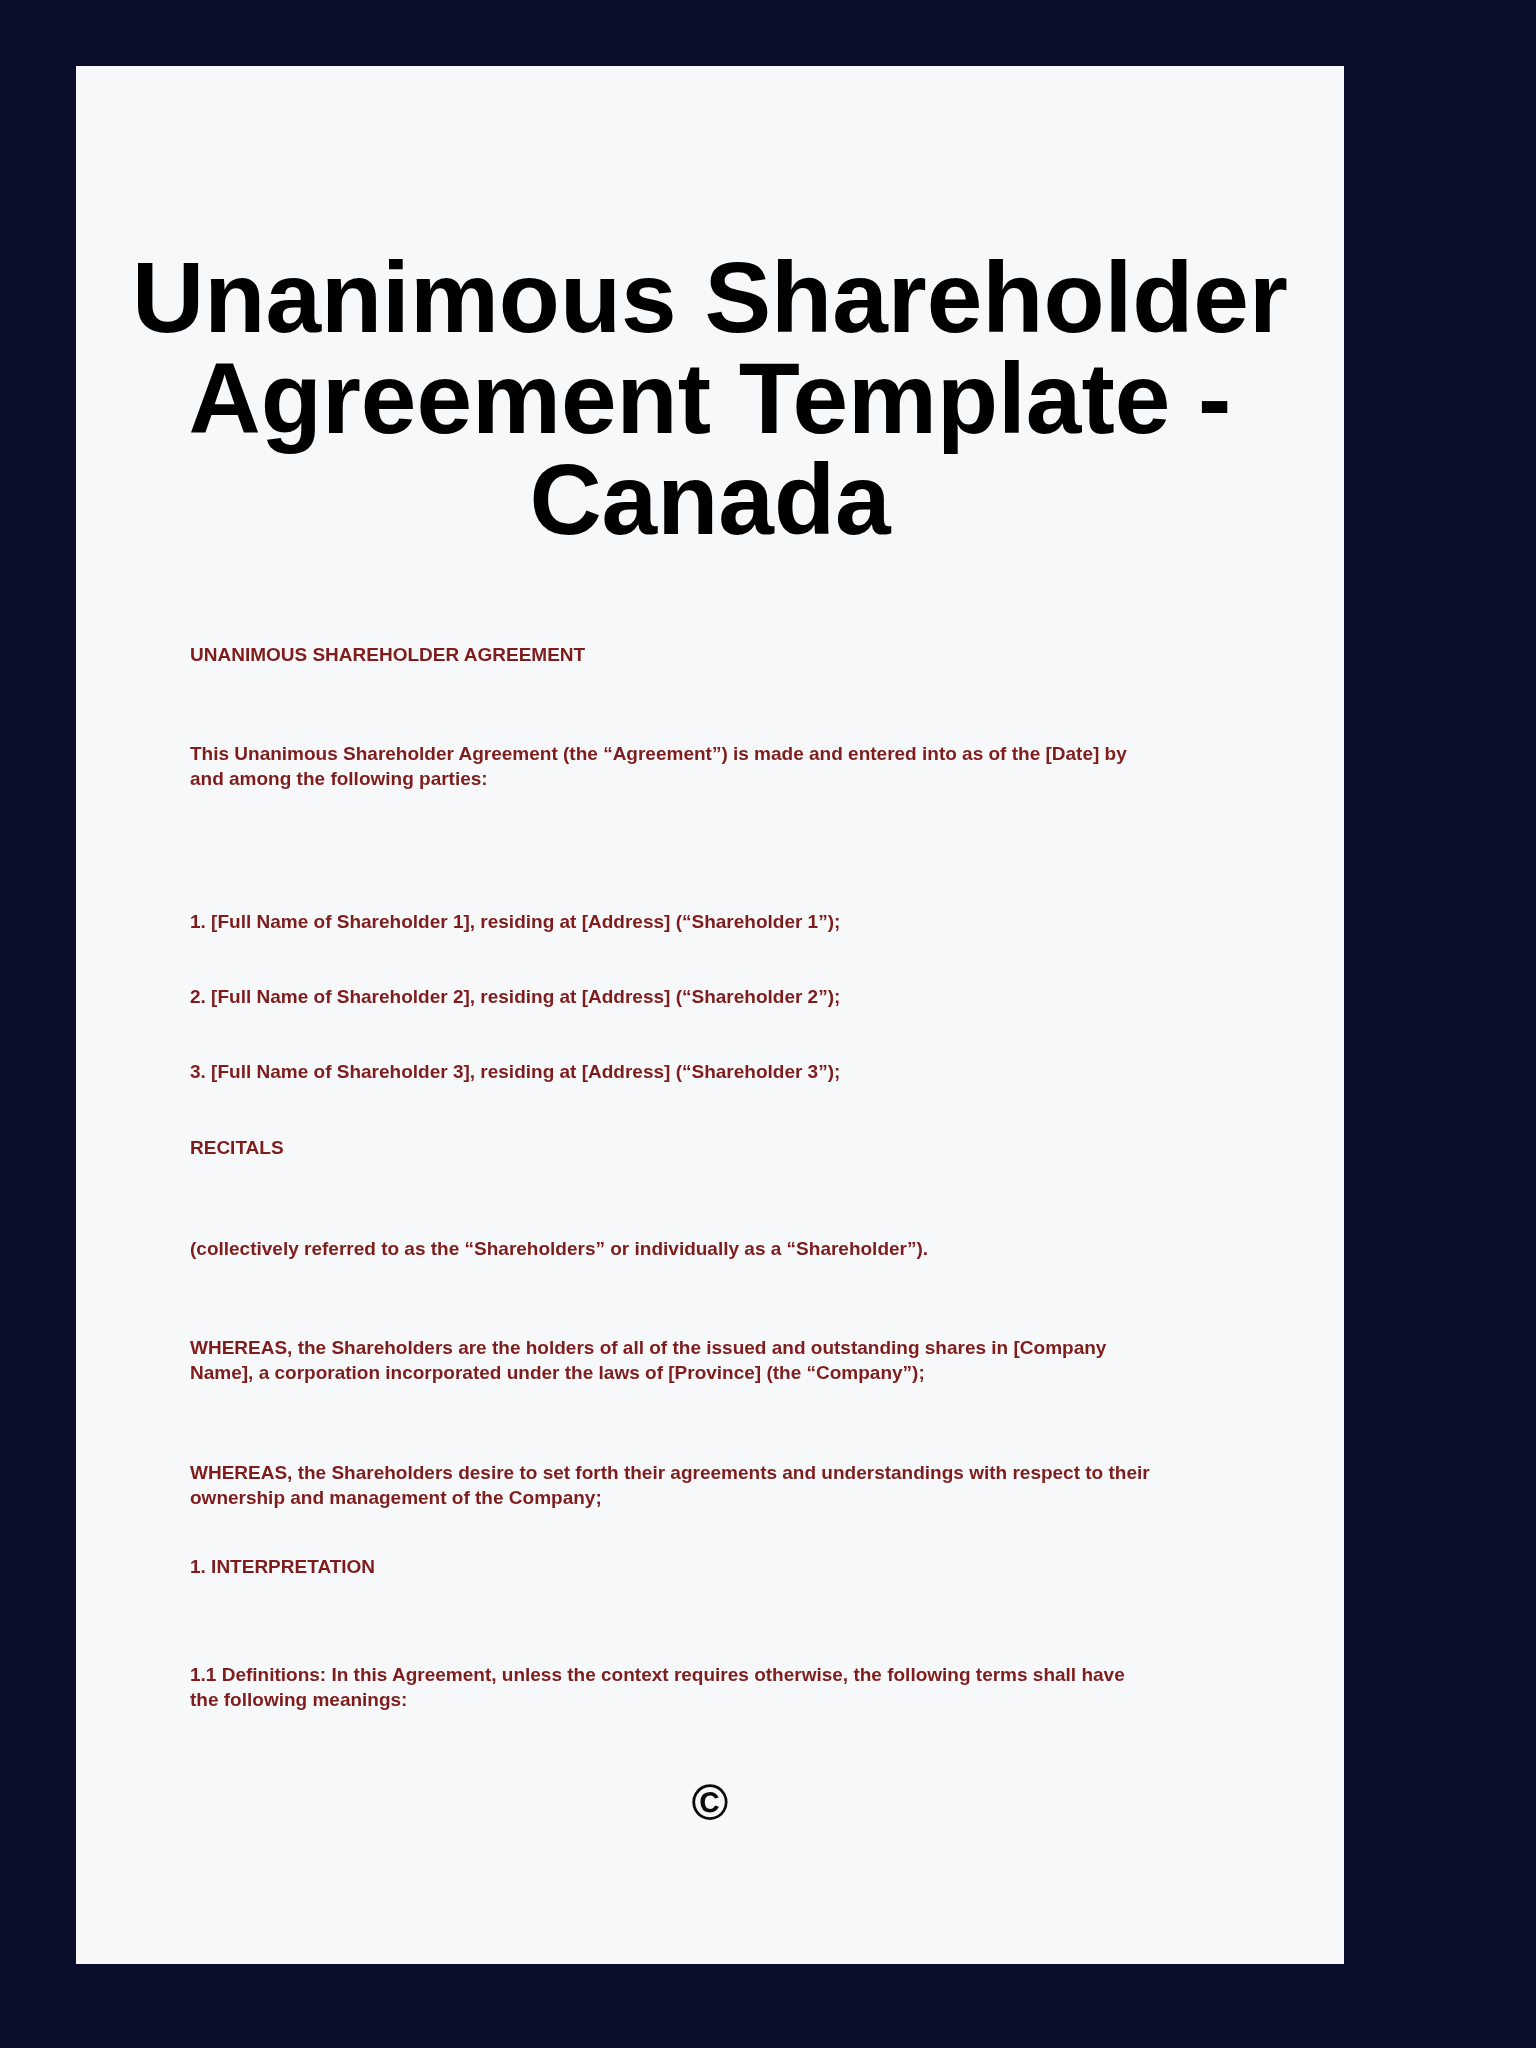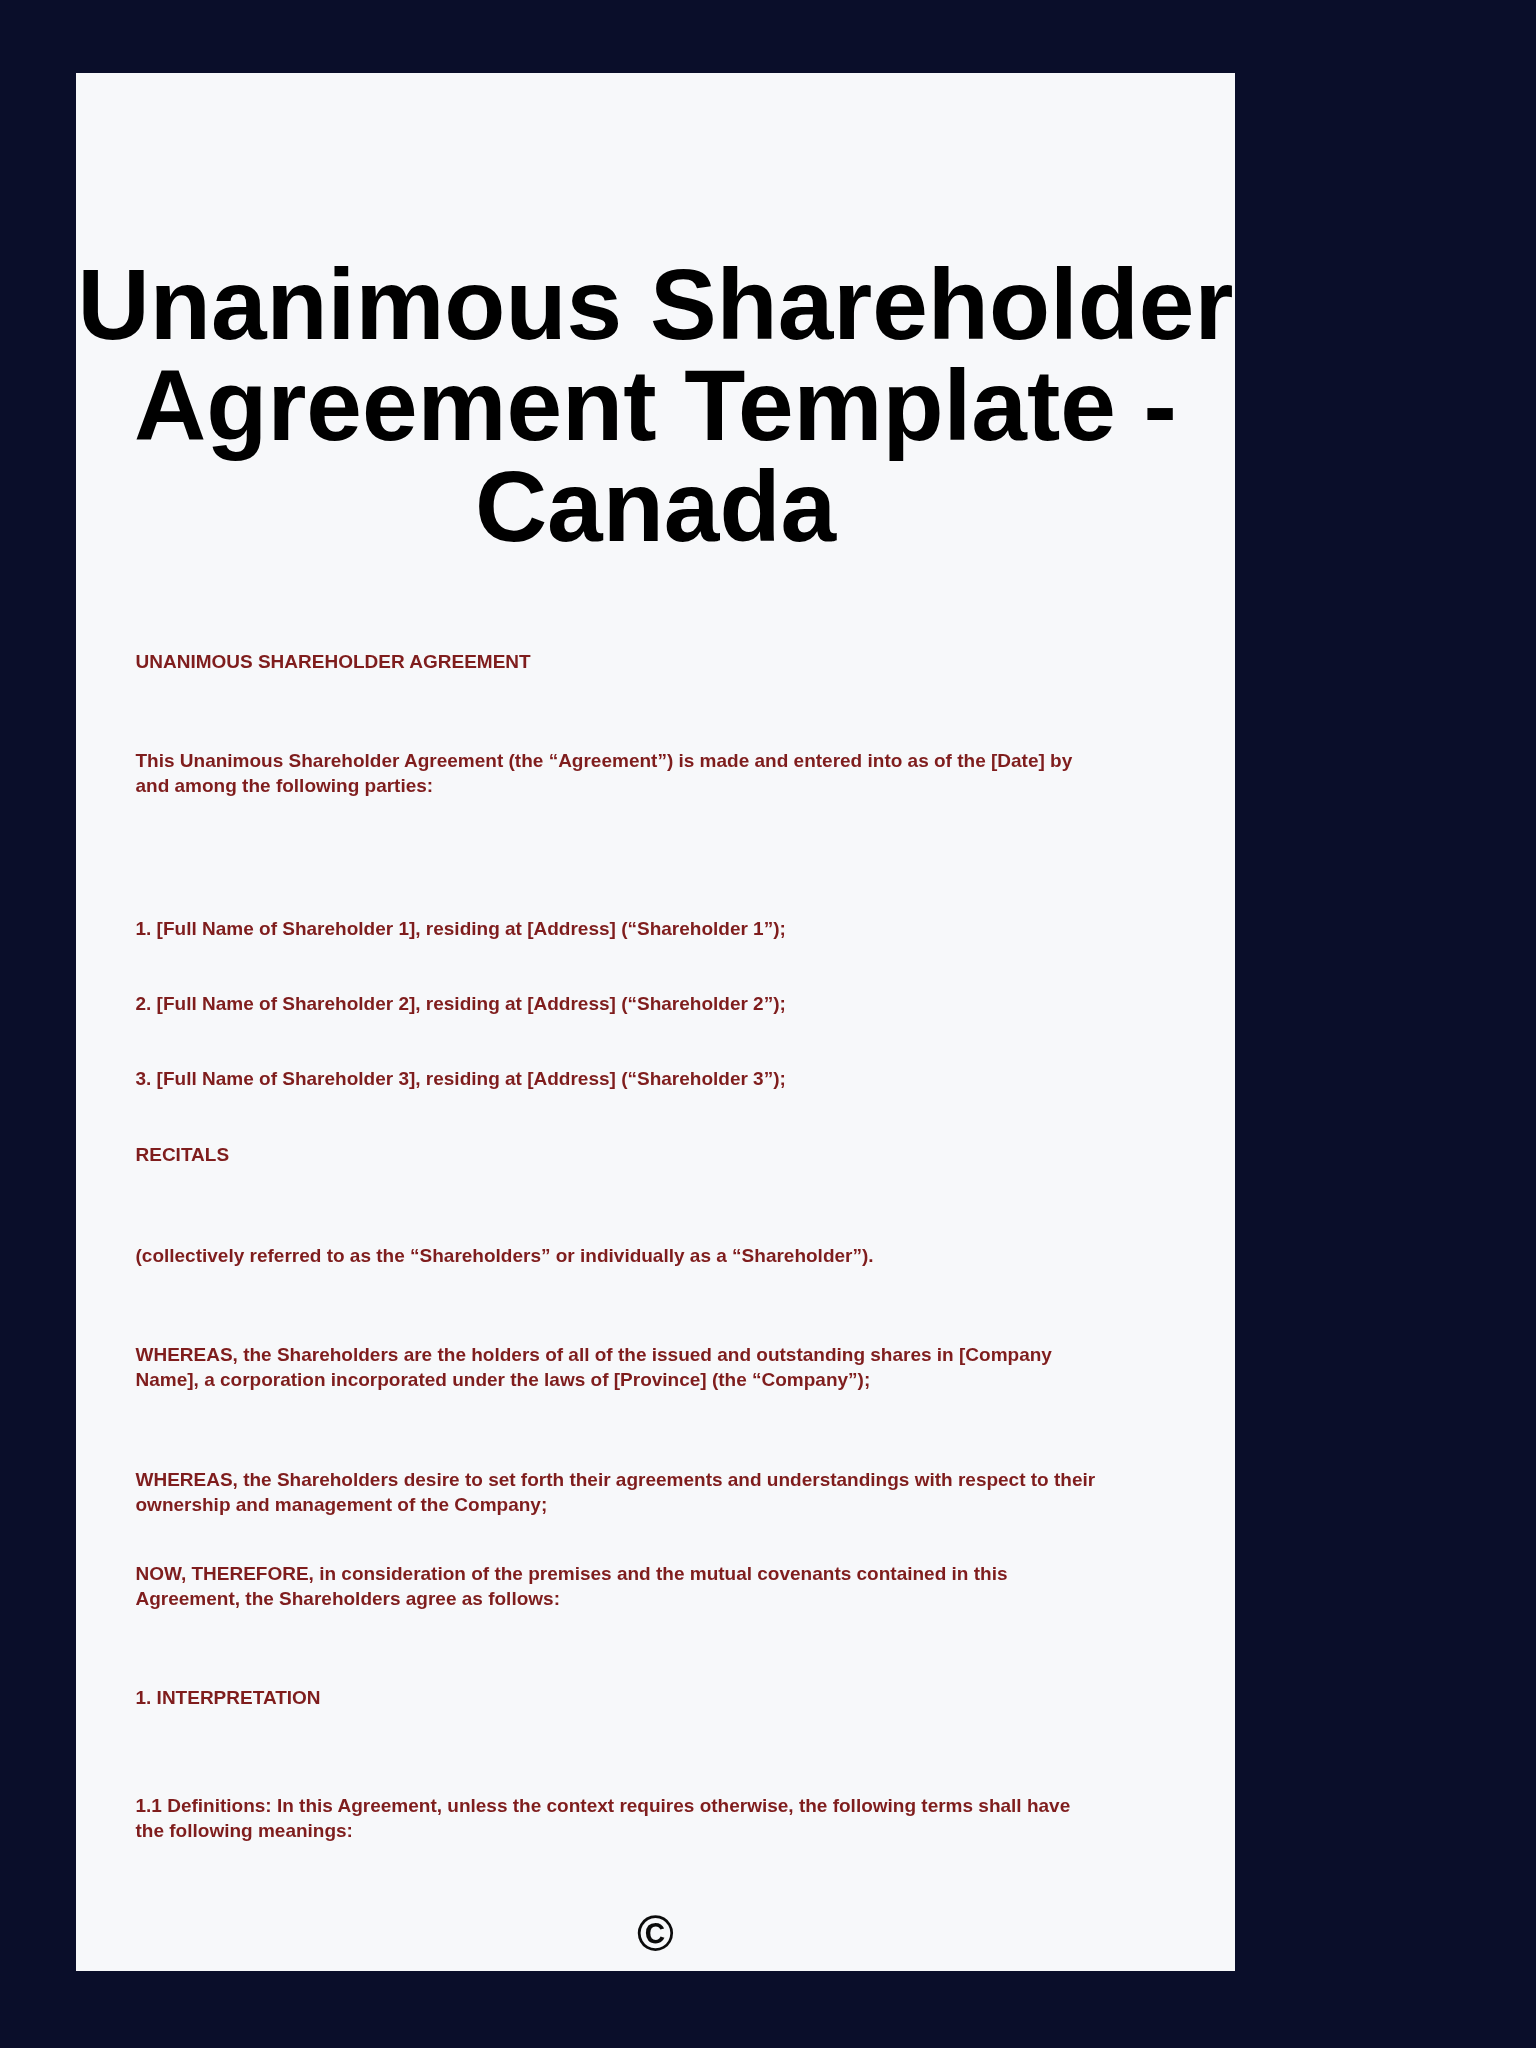--- a/index.html
+++ b/index.html
@@ -7,22 +7,22 @@
     margin: 0;
     padding: 0;
     width: 1536px;
     height: 2048px;
     background: #0a0e2a;
     font-family: "Liberation Sans", sans-serif;
   }
   .frame {
     position: absolute;
     left: 76px;
-    top: 73px;
-    width: 1159px;
+    top: 66px;
+    width: 1268px;
     height: 1898px;
     background: #f7f8fa;
     padding-top: 181px;
     overflow: hidden;
   }
   .doc-title {
     margin: 0 0 92px 0;
     padding: 0;
     text-align: center;
     white-space: pre-line;
@@ -77,22 +77,20 @@
     <p class="para" style="margin-bottom:76px">RECITALS</p>
 
     <p class="para" style="margin-bottom:74px">(collectively referred to as the “Shareholders” or individually as a “Shareholder”).</p>
 
     <p class="para" style="margin-bottom:75px">WHEREAS, the Shareholders are the holders of all of the issued and outstanding shares in [Company
 Name], a corporation incorporated under the laws of [Province] (the “Company”);</p>
 
     <p class="para" style="margin-bottom:44px">WHEREAS, the Shareholders desire to set forth their agreements and understandings with respect to their
 ownership and management of the Company;</p>
 
-    <p class="para" style="margin-bottom:74px">NOW, THEREFORE, in consideration of the premises and the mutual covenants contained in this
-Agreement, the Shareholders agree as follows:</p>
 
     <p class="para" style="margin-bottom:83px">1. INTERPRETATION</p>
 
     <p class="para" style="margin-bottom:0">1.1 Definitions: In this Agreement, unless the context requires otherwise, the following terms shall have
 the following meanings:</p>
 
     <div class="copyright">©</div>
   </div>
 </div>
 

